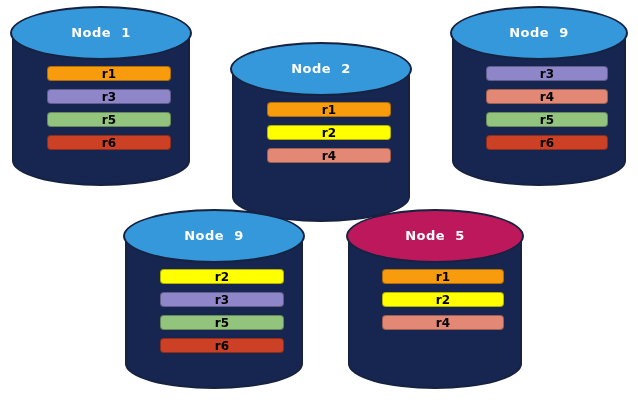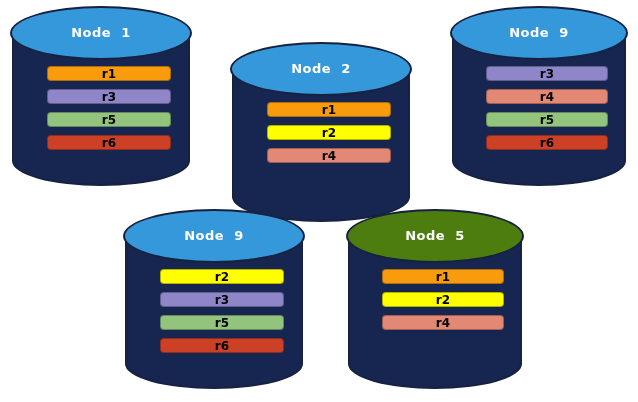--- a/index.html
+++ b/index.html
@@ -171,21 +171,21 @@
         <div class="replica-bar" style="background: rgb(146, 196, 125); width: 124px;">
           <span class="replica-label" style="color: rgb(0, 0, 0);">r5</span>
         </div>
         <div class="replica-bar" style="background: rgb(204, 65, 37); width: 124px;">
           <span class="replica-label" style="color: rgb(0, 0, 0);">r6</span>
         </div>
       </div>
     </div>
     <div class="node" style="left: 348px; top: 211px; width: 174px; height: 178px;">
       <div class="cyl-body" style="background: rgb(23, 38, 80); border-color: rgb(22, 34, 63);"></div>
-      <div class="cyl-top" style="background: #4d7c0f; border-color: rgb(22, 34, 63);">
+      <div class="cyl-top" style="background: #be185d; border-color: rgb(22, 34, 63);">
         <div class="node-label" style="color: rgb(255, 255, 255);">Node  5</div>
       </div>
       <div class="replica-list">
         <div class="replica-bar" style="background: rgb(248, 156, 14); width: 122px;">
           <span class="replica-label" style="color: rgb(0, 0, 0);">r1</span>
         </div>
         <div class="replica-bar" style="background: rgb(255, 255, 0); width: 122px;">
           <span class="replica-label" style="color: rgb(0, 0, 0);">r2</span>
         </div>
         <div class="replica-bar" style="background: rgb(226, 136, 116); width: 122px;">

